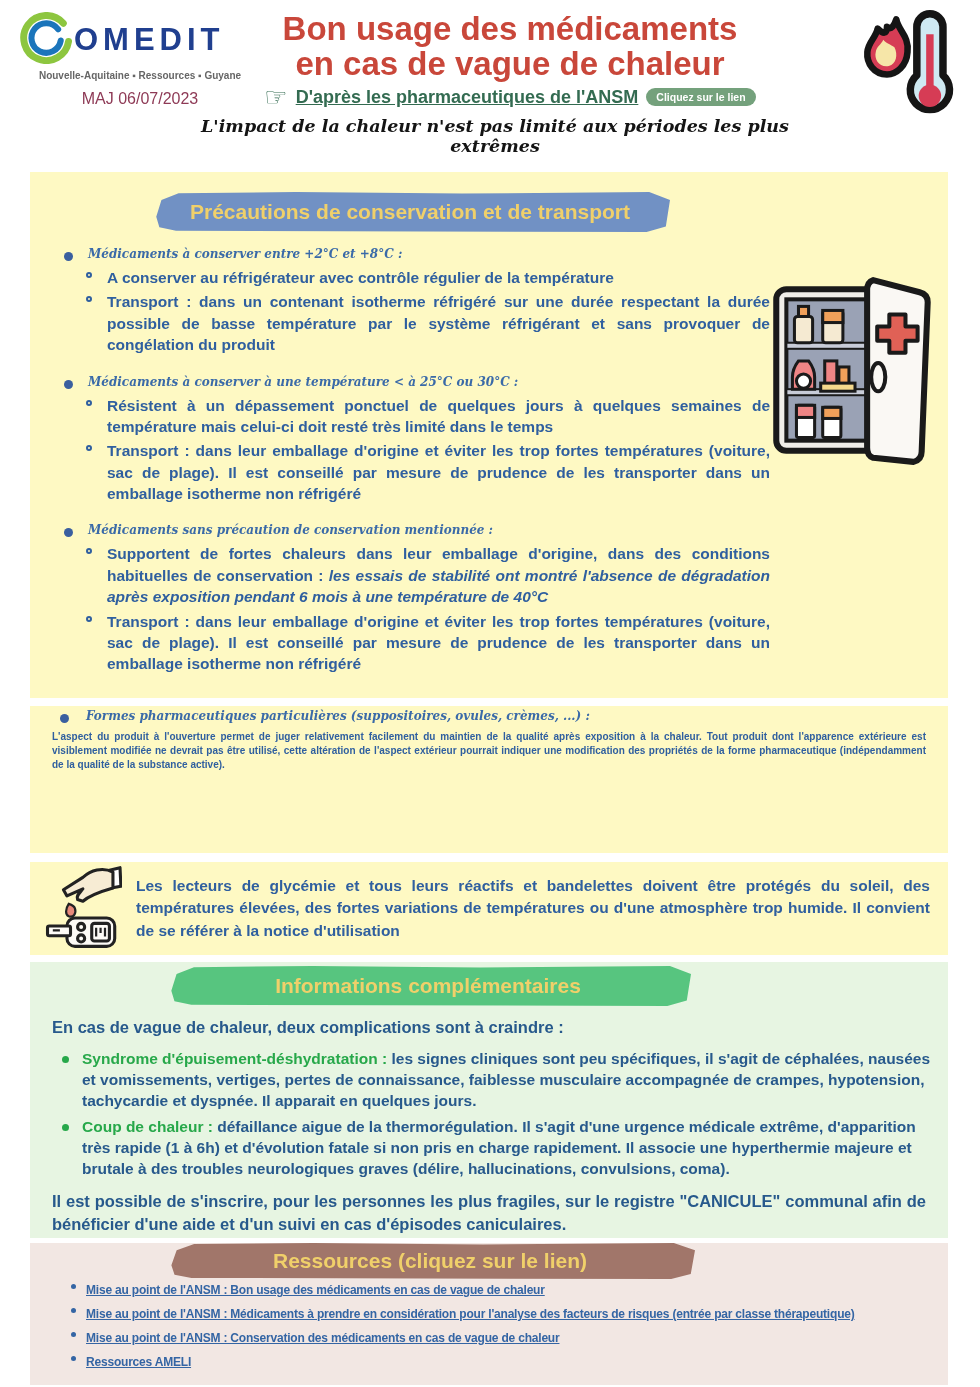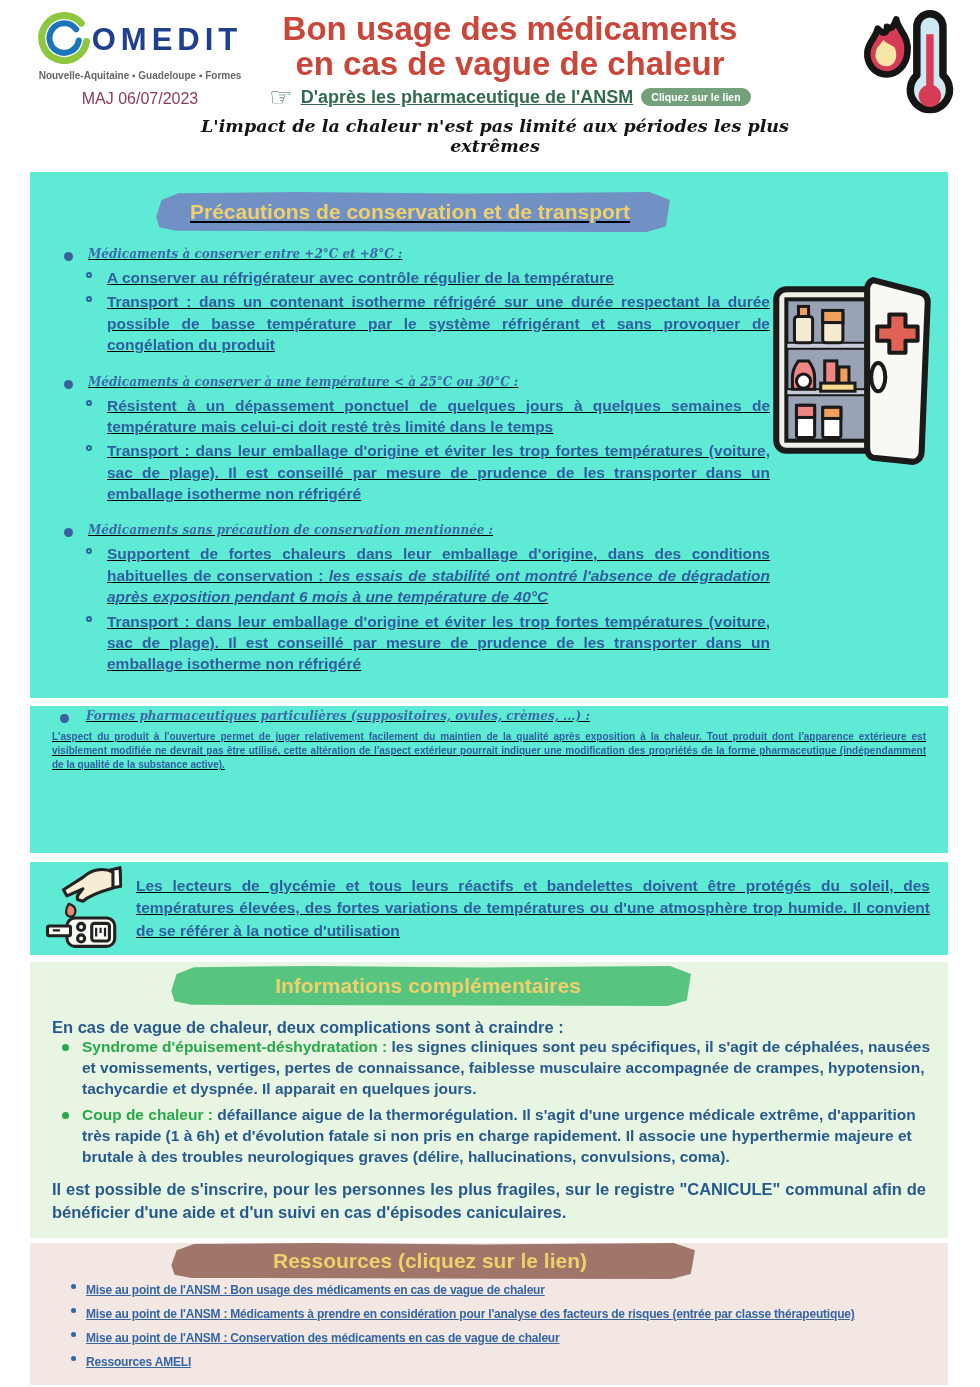--- a/index.html
+++ b/index.html
@@ -2,41 +2,41 @@
 <html><head>
 <meta charset="utf-8">
 <style>
   * { margin:0; padding:0; box-sizing:border-box; }
   html,body { width:980px; }
   body { height:1387px; background:#ffffff; font-family:"Liberation Sans",sans-serif; position:relative; }
   .page { position:absolute; inset:0; overflow:hidden; background:#fff; }
 
   
   .logo-block { position:absolute; left:20px; top:12px; width:240px; text-align:center; }
-  .logo-row { display:flex; align-items:center; justify-content:center; }
+  .logo-row { display:flex; align-items:center; }
   .logo-text { font-size:31px; font-weight:bold; color:#203f8f; letter-spacing:5px; margin-left:2px; }
   .logo-regions { font-size:10px; color:#666; margin-top:2px; font-weight:bold; }
   .logo-maj { font-size:16px; color:#8e3a56; margin-top:9px; }
 
   .title-block { position:absolute; left:235px; top:12px; width:550px; text-align:center;
                  font-weight:bold; font-size:33px; line-height:1.05; color:#c9473a; }
   .ansm-row { position:absolute; left:235px; top:84px; width:550px; display:flex;
               align-items:center; justify-content:center; gap:8px; }
   .hand-icon { font-size:26px; color:#336b51; line-height:1; }
   .ansm-link { font-size:18px; font-weight:bold; color:#336b51; text-decoration:underline; cursor:pointer; }
   .click-badge { background:#74a17c; color:#fff; font-size:10.5px; font-weight:bold;
                  padding:3px 10px; border-radius:11px; white-space:nowrap; cursor:pointer; }
   .tagline { position:absolute; left:165px; top:116px; width:660px; text-align:center;
              font-family:"DejaVu Serif",serif; font-style:italic; font-weight:bold;
              font-size:17.5px; color:#141414; }
   .thermo-icon { position:absolute; right:25px; top:10px; }
 
   
   .sec { position:absolute; left:30px; width:918px; overflow:hidden; }
-  .sec-blue { background:#5eead4;text-decoration:underline; }
+  .sec-blue { background:#fef9c3; }
   #sec1 { top:172px; height:526px; }
   #sec2 { top:706px; height:147px; }
   #sec3 { top:862px; height:93px; display:flex; align-items:center; gap:14px; padding:8px 18px 8px 12px; }
   #sec-green { top:962px; height:276px; background:#e7f5e2; }
   #sec-pink { top:1243px; height:142px; background:#f2e7e3; }
 
   .banner { display:flex; align-items:center; justify-content:center; font-weight:bold;
             font-size:21px; color:#f0d06a; text-align:center;
             clip-path: polygon(1.2% 62%, 2.2% 20%, 5.5% 3%, 28% 0%, 60% 4%, 96% 0%,
                                100% 20%, 99.2% 86%, 95.5% 100%, 5% 97%, 1.8% 88%); }
@@ -61,21 +61,21 @@
 
   #sec2 .bullet-head { padding-left:56px; }
   #sec2 .dot { left:30px; }
   .para { margin:6px 22px 0 22px; text-align:justify; color:#2f5f9f; font-weight:bold;
           font-size:10px; line-height:1.42; }
 
   .glyc-text { flex:1; color:#2f5f9f; font-weight:bold; font-size:15.5px;
                line-height:1.45; text-align:justify; }
 
   .intro { margin:12px 22px 0 22px; font-weight:bold; font-size:16.5px; color:#27598c; }
-  .gb { margin-top:0; padding:0 10px 0 52px; }
+  .gb { margin-top:12px; padding:0 10px 0 52px; }
   .gitem { position:relative; margin-bottom:5px; color:#27598c; font-weight:bold;
            font-size:15.5px; line-height:1.35; }
   .gdot { position:absolute; left:-20px; top:7px; width:7px; height:7px; border-radius:50%; background:#27a84a; }
   .glabel { color:#27a84a; }
   .registre { margin:10px 22px 0 22px; font-weight:bold; font-size:16.5px; color:#27598c;
               text-align:justify; line-height:1.4; }
 
   .links { margin-top:0; padding-left:56px; padding-right:18px; list-style:none; }
   .link-item { position:relative; margin-bottom:4px; line-height:1.25; }
   .ldot { position:absolute; left:-15px; top:5px; width:5px; height:5px; border-radius:50%; background:#3465a4; }
@@ -90,32 +90,32 @@
   <div class="logo-block">
     <div class="logo-row">
       <span>
         <svg width="52" height="52" viewBox="0 0 60 60">
           <path d="M50 13 A26 26 0 1 0 56 34" fill="none" stroke="#8dc63f" stroke-width="8" stroke-linecap="round"></path>
           <path d="M44 20 A17 17 0 1 0 47 33" fill="none" stroke="#1b75bb" stroke-width="7" stroke-linecap="round"></path>
         </svg>
       </span>
       <span class="logo-text">OMEDIT</span>
     </div>
-    <div class="logo-regions">Nouvelle-Aquitaine ▪ Guadeloupe ▪ Formes</div>
+    <div class="logo-regions">Nouvelle-Aquitaine ▪ Ressources ▪ Guyane</div>
     <div class="logo-maj">MAJ 06/07/2023</div>
   </div>
 
   <div class="title-block">
     <div>Bon usage des médicaments</div>
     <div>en cas de vague de chaleur</div>
   </div>
 
   <div class="ansm-row">
     <span class="hand-icon">☞</span>
-    <a class="ansm-link">D'après les pharmaceutique de l'ANSM</a>
+    <a class="ansm-link">D'après les pharmaceutiques de l'ANSM</a>
     <span class="click-badge">Cliquez sur le lien</span>
   </div>
 
   <div class="tagline">L'impact de la chaleur n'est pas limité aux périodes les plus extrêmes</div>
 
   <span class="thermo-icon">
     <svg width="95" height="112" viewBox="0 0 100 120">
       <path d="M60 18 a14 14 0 0 1 28 0 v52 a21 21 0 1 1 -28 0 z" fill="#cfe9f2" stroke="#151515" stroke-width="8" stroke-linejoin="round"></path>
       <rect x="70" y="26" width="8" height="60" fill="#d63c55"></rect>
       <circle cx="74" cy="92" r="12" fill="#d63c55"></circle>

